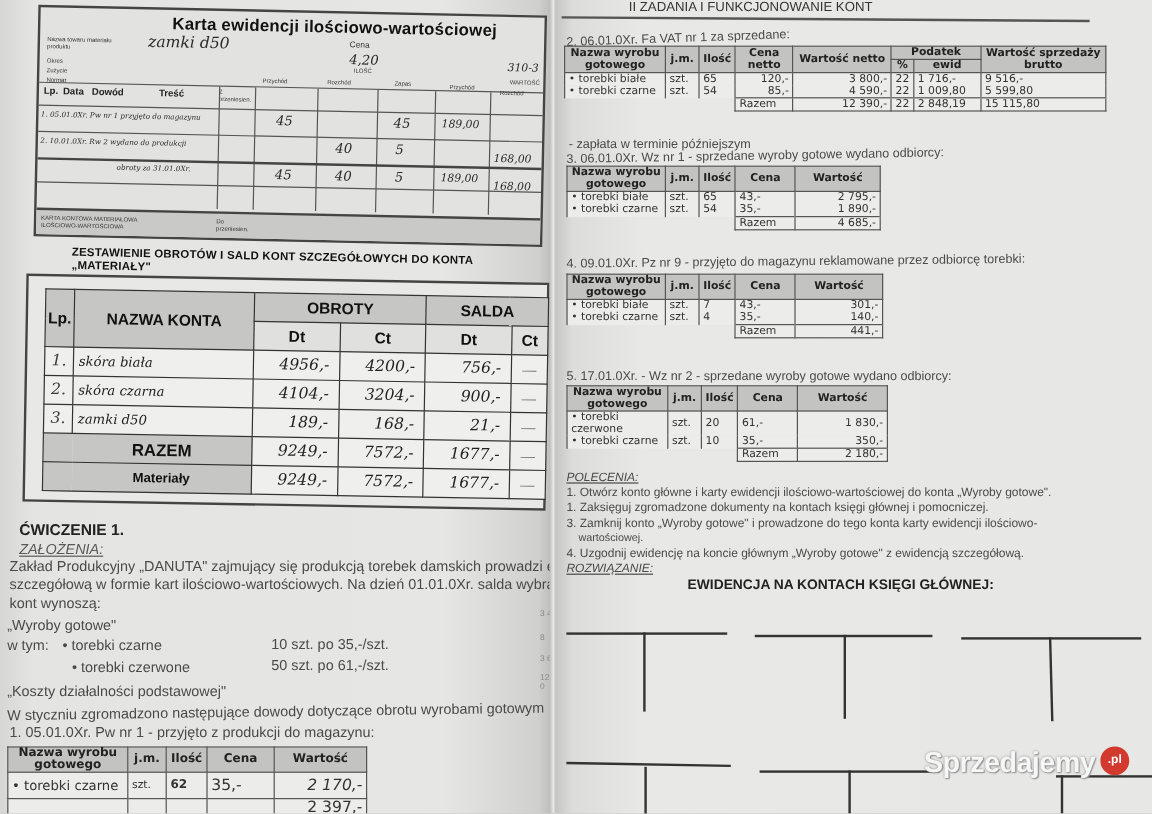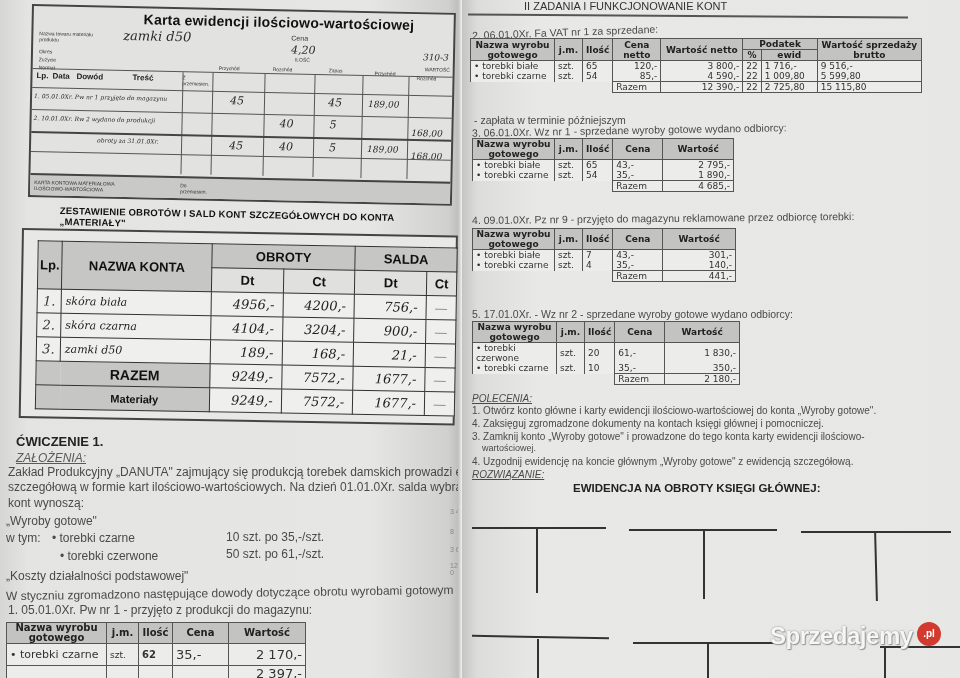--- a/index.html
+++ b/index.html
@@ -212,21 +212,21 @@
       <th style="width:32px;font-size:10px;">j.m.</th>
       <th style="width:34px;font-size:10px;">Ilość</th>
       <th style="width:56px;font-size:10px;">Cena</th>
       <th style="font-size:10px;">Wartość</th>
     </tr>
     <tr>
       <td style="font-size:11px;height:22px;">• torebki czarne</td>
       <td class="c">szt.</td>
       <td class="c" style="font-size:10px;font-weight:bold;">62</td>
       <td style="font-size:13px;">35,-</td>
-      <td class="r" style="font-size:13px;">2 170,-</td>
+      <td class="r" style="font-size:13px;font-style:italic;">2 170,-</td>
     </tr>
     <tr>
       <td style="height:14px;"></td>
       <td></td>
       <td></td>
       <td></td>
       <td class="r" style="font-size:13px;">2 397,-</td>
     </tr>
   </tbody>
     </table>
@@ -275,21 +275,21 @@
     <td class="nob">1 009,80</td>
     <td class="c nob">5 599,80</td>
   </tr>
   <tr>
     <td class="blank"></td>
     <td class="blank"></td>
     <td class="blank"></td>
     <td class="c">Razem</td>
     <td class="r">12 390,-</td>
     <td class="c">22</td>
-    <td>2 725,80</td>
+    <td>2 848,19</td>
     <td class="c">15 115,80</td>
   </tr>
 </tbody>
   </table>
 
 <div class="rt" style="left:474px;top:114px;">- zapłata w terminie późniejszym</div>
 
 <div class="rt" style="left:472px;top:124px;transform:rotate(-1deg);">3. 06.01.0Xr. Wz nr 1 - sprzedane wyroby gotowe wydano odbiorcy:</div>
 <table class="prod" style="left:472px;top:138px;width:262px;">
   <tbody>
@@ -387,26 +387,26 @@
     <td class="blank"></td>
     <td class="blank"></td>
     <td class="c">Razem</td>
     <td class="r">2 180,-</td>
   </tr>
 </tbody>
   </table>
 
 <div class="rt ul" style="left:472px;top:393px;font-size:10px;">POLECENIA:</div>
 <div class="rt" style="left:472px;top:405px;font-size:10px;">1. Otwórz konto główne i karty ewidencji ilościowo-wartościowej do konta „Wyroby gotowe".</div>
-<div class="rt" style="left:472px;top:418px;font-size:10px;">4. Zaksięguj zgromadzone dokumenty na kontach księgi głównej i pomocniczej.</div>
+<div class="rt" style="left:472px;top:418px;font-size:10px;">1. Zaksięguj zgromadzone dokumenty na kontach księgi głównej i pomocniczej.</div>
 <div class="rt" style="left:472px;top:431px;font-size:10px;">3. Zamknij konto „Wyroby gotowe" i prowadzone do tego konta karty ewidencji ilościowo-</div>
 <div class="rt" style="left:482px;top:443px;font-size:9px;">wartościowej.</div>
 <div class="rt" style="left:472px;top:456px;font-size:10px;">4. Uzgodnij ewidencję na koncie głównym „Wyroby gotowe" z ewidencją szczegółową.</div>
 <div class="rt ul" style="left:472px;top:469px;font-size:10px;">ROZWIĄZANIE:</div>
-<div class="ewid-title">EWIDENCJA NA OBROTY KSIĘGI GŁÓWNEJ:</div>
+<div class="ewid-title">EWIDENCJA NA KONTACH KSIĘGI GŁÓWNEJ:</div>
 
 <div class="taccount" style="left:472px;top:527px;">
   <div class="h" style="left:0;width:134px;"></div>
   <div class="v" style="left:64px;top:0;height:66px;"></div>
 </div>
 <div class="taccount" style="left:629px;top:529px;">
   <div class="h" style="left:0;width:148px;"></div>
   <div class="v" style="left:74px;top:0;height:70px;"></div>
 </div>
 <div class="taccount" style="left:801px;top:531px;">

